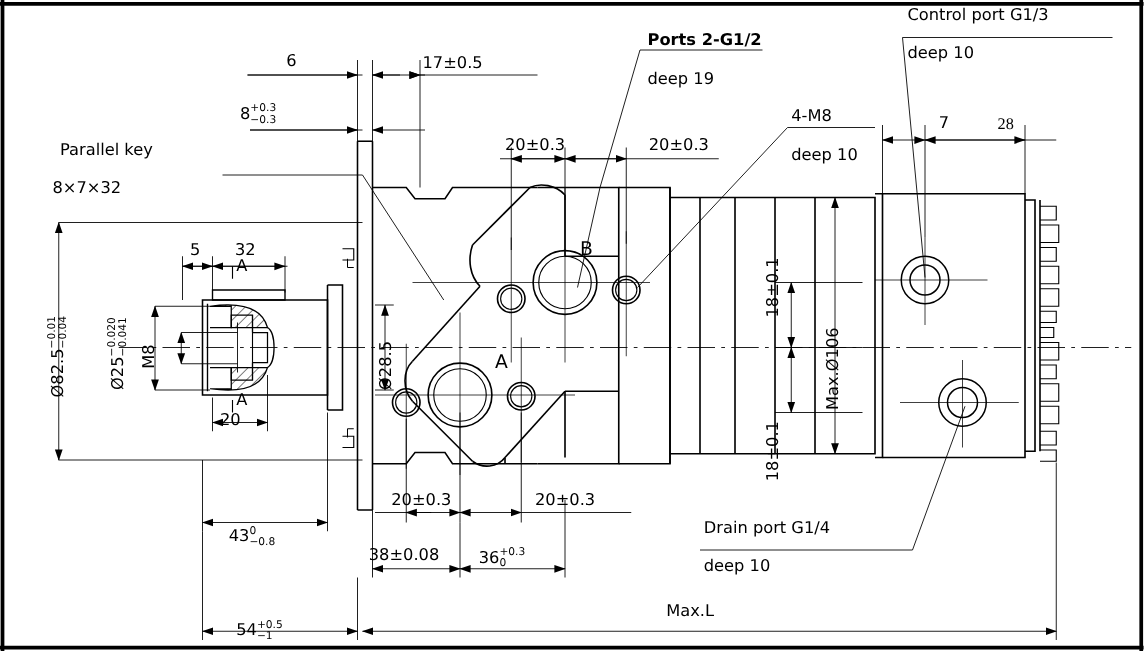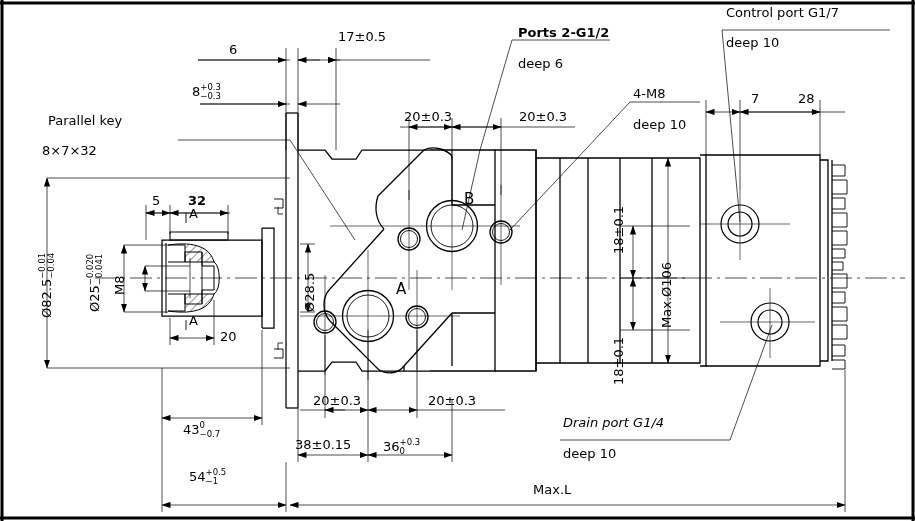--- a/index.html
+++ b/index.html
@@ -310,94 +310,94 @@
       <path d="M186,213 L186,223"></path>
       <path d="M186,320 L186,330"></path>
     </g>
   </g>
 </svg>
 
 <div class="lbl" style="left:48px;top:114px;">Parallel key</div>
 <div class="lbl" style="left:42px;top:144px;">8×7×32</div>
 
 <div class="lbl" style="left:518px;top:26px;font-weight:bold;">Ports 2-G1/2</div>
-<div class="lbl" style="left:518px;top:57px;">deep 6</div>
+<div class="lbl" style="left:518px;top:57px;">deep 19</div>
 
 <div class="lbl" style="left:633px;top:87px;">4-M8</div>
 <div class="lbl" style="left:633px;top:118px;">deep 10</div>
 
-<div class="lbl" style="left:726px;top:6px;">Control port G1/7</div>
+<div class="lbl" style="left:726px;top:6px;">Control port G1/3</div>
 <div class="lbl" style="left:726px;top:36px;">deep 10</div>
 
-<div class="lbl" style="left:563px;top:416px;font-style:italic;">Drain port G1/4</div>
+<div class="lbl" style="left:563px;top:416px;">Drain port G1/4</div>
 <div class="lbl" style="left:563px;top:447px;">deep 10</div>
 
 <div class="lbl" style="left:229px;top:43px;">6</div>
-<div class="lbl" style="left:338px;top:30px;text-align:right;">17±0.5</div>
+<div class="lbl" style="left:338px;top:44px;text-align:right;">17±0.5</div>
 
 <div class="lbl" style="left:192px;top:83px;">
   <span class="tolwrap">
     <span class="base">8</span><span class="tolstack"><span>+0.3</span><span>−0.3</span></span>
   </span>
 </div>
 
 <div class="lbl" style="left:404px;top:110px;">20±0.3</div>
 <div class="lbl" style="left:519px;top:110px;">20±0.3</div>
 
 <div class="lbl" style="left:751px;top:92px;">7</div>
-<div class="lbl" style="left:798px;top:92px;">28</div>
+<div class="lbl" style="left:798px;top:92px;font-family:Liberation Serif, serif;">28</div>
 
 <div class="lbl vert" style="left:38px;top:318px;transform:rotate(-90deg);">
   <span class="tolwrap">
     <span class="base">Ø82.5</span><span class="tolstack"><span>−0.01</span><span>−0.04</span></span>
   </span>
 </div>
 
 <div class="lbl vert" style="left:86px;top:312px;transform:rotate(-90deg);">
   <span class="tolwrap">
     <span class="base">Ø25</span><span class="tolstack"><span>−0.020</span><span>−0.041</span></span>
   </span>
 </div>
 
 <div class="lbl vert" style="left:113px;top:295px;transform:rotate(-90deg);">M8</div>
 
 <div class="lbl" style="left:152px;top:194px;">5</div>
-<div class="lbl" style="left:188px;top:194px;font-weight:bold;">32</div>
-<div class="lbl" style="left:176px;top:330px;margin-left:44px;">20</div>
+<div class="lbl" style="left:188px;top:194px;">32</div>
+<div class="lbl" style="left:176px;top:330px;">20</div>
 
 <div class="lbl" style="left:189px;top:207px;">A</div>
 <div class="lbl" style="left:189px;top:314px;">A</div>
 
 <div class="lbl vert" style="left:303px;top:312px;transform:rotate(-90deg);">Ø28.5</div>
 
 <div class="lbl" style="left:464px;top:192px;font-size:15px;">B</div>
 <div class="lbl" style="left:396px;top:282px;font-size:15px;">A</div>
 
 <div class="lbl vert" style="left:612px;top:254px;transform:rotate(-90deg);">18±0.1</div>
 <div class="lbl vert" style="left:612px;top:385px;transform:rotate(-90deg);">18±0.1</div>
 <div class="lbl vert" style="left:660px;top:328px;transform:rotate(-90deg);">Max.Ø106</div>
 
 <div class="lbl" style="left:183px;top:394px;margin-top:27px;">
   <span class="tolwrap">
-    <span class="base">43</span><span class="tolstack"><span>0</span><span>−0.7</span></span>
+    <span class="base">43</span><span class="tolstack"><span>0</span><span>−0.8</span></span>
   </span>
 </div>
 
 <div class="lbl" style="left:313px;top:394px;">20±0.3</div>
 <div class="lbl" style="left:428px;top:394px;">20±0.3</div>
 
-<div class="lbl" style="left:295px;top:438px;">38±0.15</div>
+<div class="lbl" style="left:295px;top:438px;">38±0.08</div>
 
 <div class="lbl" style="left:383px;top:438px;">
   <span class="tolwrap">
     <span class="base">36</span><span class="tolstack"><span>+0.3</span><span>0</span></span>
   </span>
 </div>
 
-<div class="lbl" style="left:189px;top:468px;">
+<div class="lbl" style="left:189px;top:496px;">
   <span class="tolwrap">
     <span class="base">54</span><span class="tolstack"><span>+0.5</span><span>−1</span></span>
   </span>
 </div>
 
 <div class="lbl" style="left:533px;top:483px;">Max.L</div>
 
 </div>
 
 </body></html>

